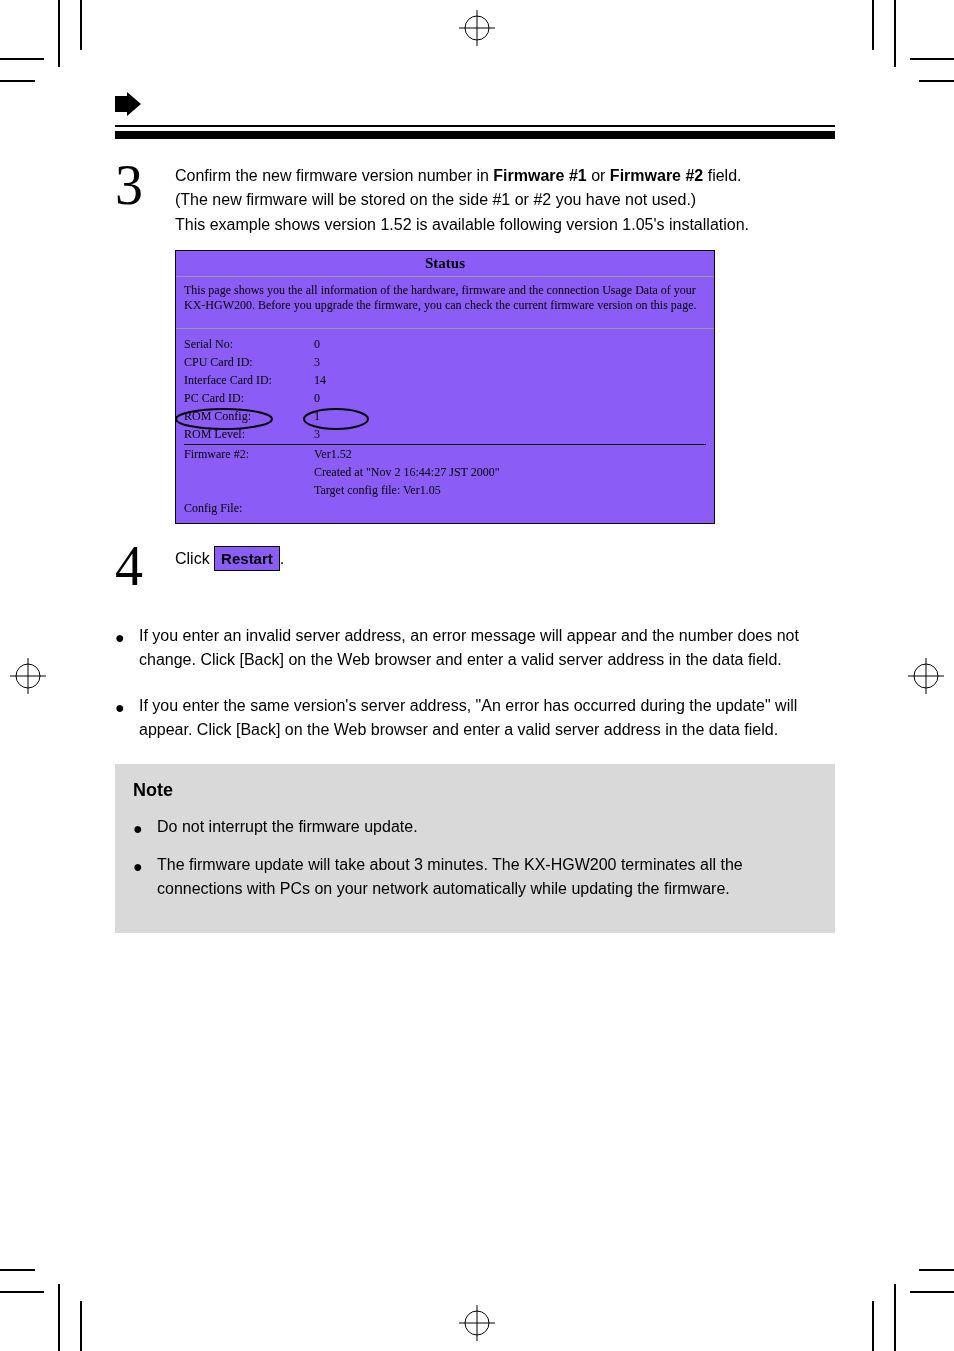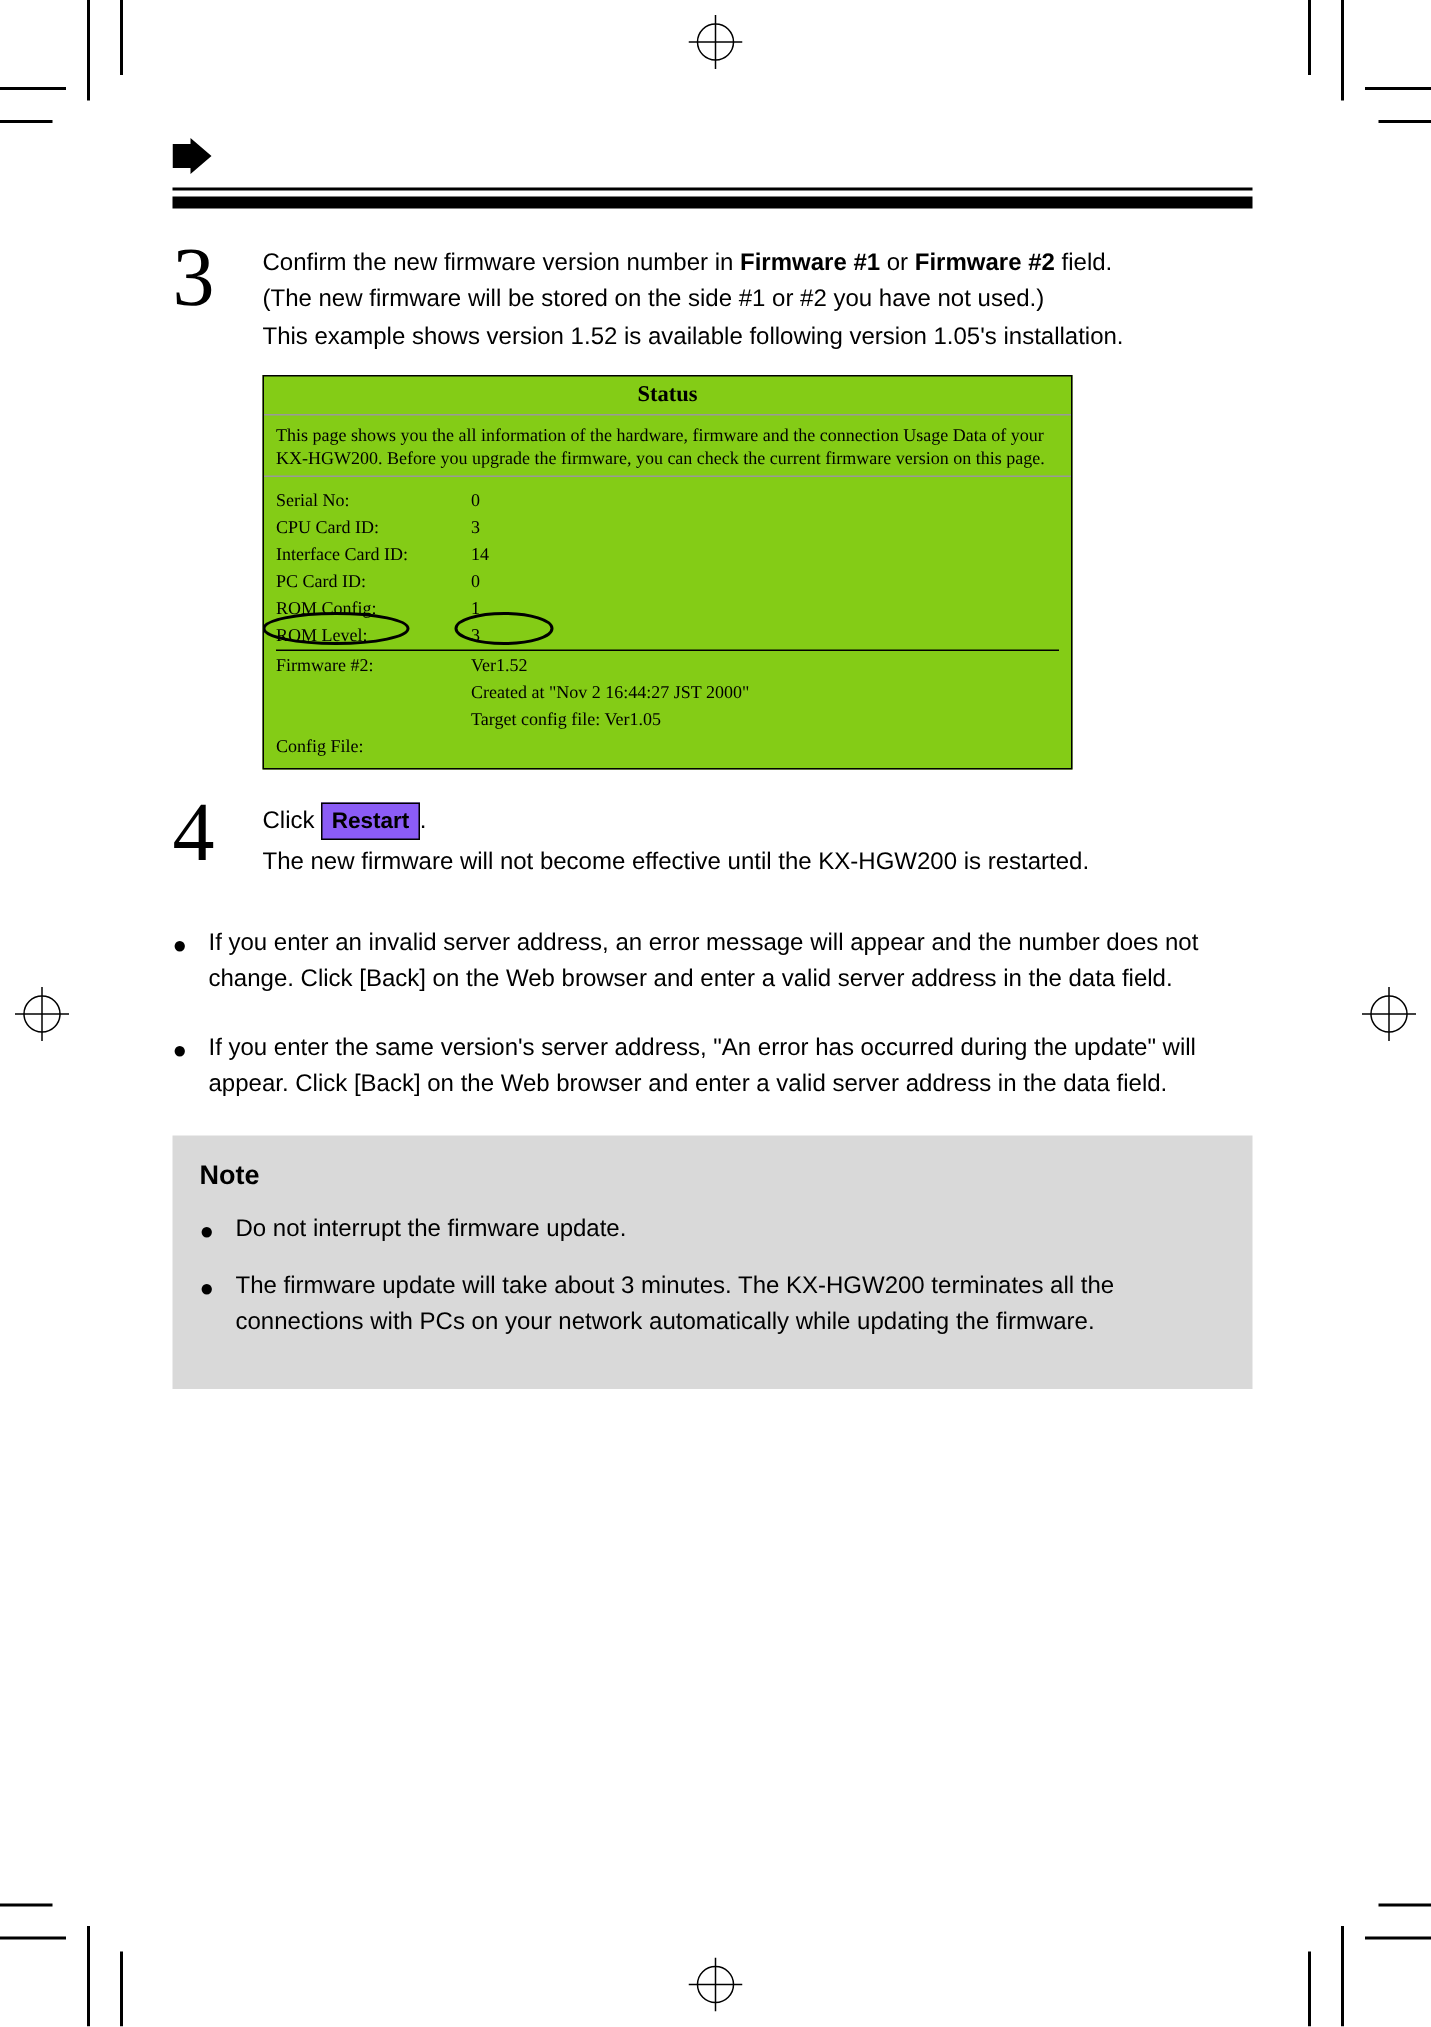--- a/index.html
+++ b/index.html
@@ -80,33 +80,33 @@
     flex: 1;
     padding-top: 8px;
     font-size: 16px;
     line-height: 1.4;
   }
 
   .screenshot {
     border: 1px solid #000;
     margin: 14px 0 0 60px;
     width: 540px;
-    background: #84cc16;
+    background: #8b5cf6;
     font-family: "Times New Roman", serif;
   }
   .screenshot-title {
     text-align: center;
     font-weight: bold;
     font-size: 15px;
     padding: 4px 0 4px 0;
     border-bottom: 1px solid #999;
   }
   .screenshot-desc {
     font-size: 12px;
-    padding: 6px 8px 4px 8px;
+    padding: 6px 8px 15px 8px;
     border-bottom: 1px solid #999;
     line-height: 1.25;
   }
   .screenshot-body {
     padding: 6px 8px 6px 8px;
   }
   .info-row {
     display: flex;
     font-size: 12px;
     line-height: 1.5;
@@ -267,21 +267,20 @@
     <svg style="position:absolute; left:0; top:0; width:100%; height:100%; pointer-events:none;">
       <ellipse cx="48" cy="168" rx="48" ry="10" fill="none" stroke="#000" stroke-width="2"></ellipse>
       <ellipse cx="160" cy="168" rx="32" ry="10" fill="none" stroke="#000" stroke-width="2"></ellipse>
     </svg>
   </div>
 
   <div class="step-row" style="margin-top:14px;">
     <div class="step-num">4</div>
     <div class="step-body">
       <span>Click </span><span class="btn-box">Restart</span><span>.</span>
-      <div style="margin-top:4px;">The new firmware will not become effective until the KX-HGW200 is restarted.</div>
     </div>
   </div>
 
   <div class="bullets">
     <div class="bullet-item">
       <div class="bullet-dot">●</div>
       <div class="bullet-text">If you enter an invalid server address, an error message will appear and the number does not change. Click [Back] on the Web browser and enter a valid server address in the data field.</div>
     </div>
     <div class="bullet-item">
       <div class="bullet-dot">●</div>

